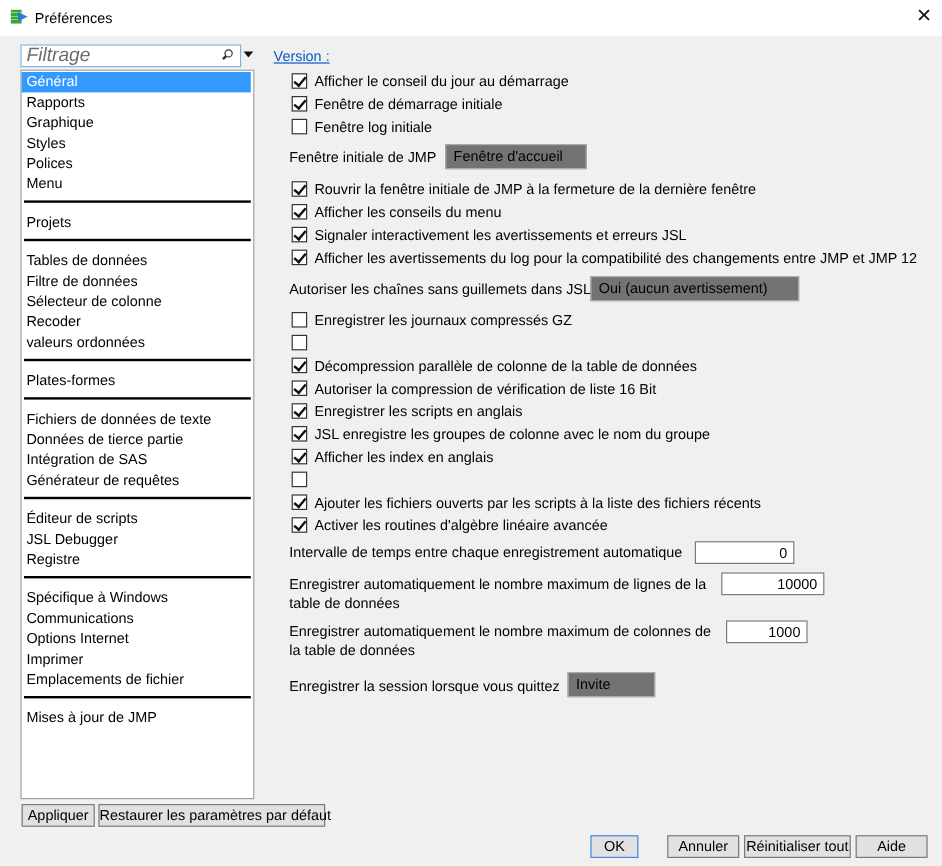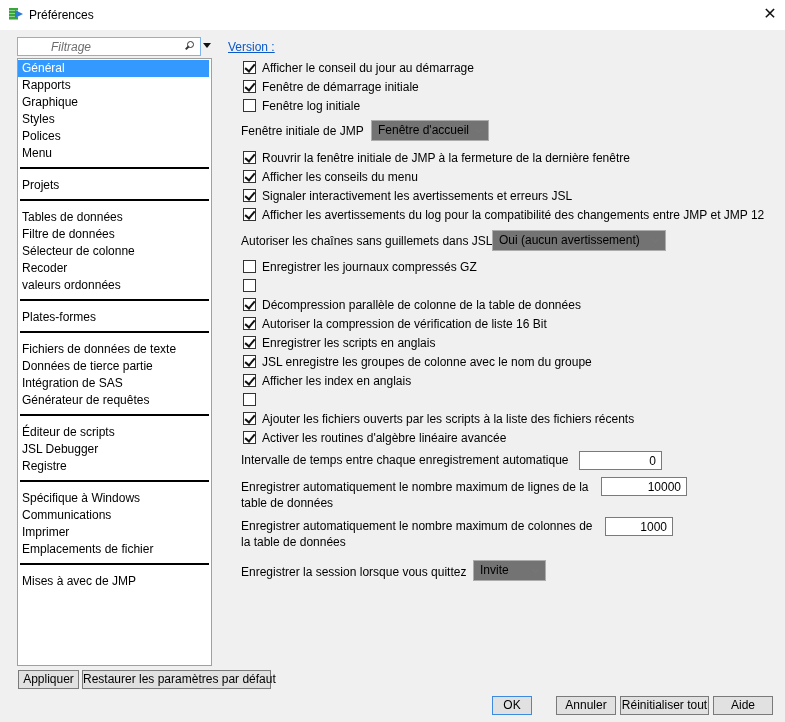--- a/index.html
+++ b/index.html
@@ -7,21 +7,21 @@
   body { background: #f0f0f0; font-family: "Liberation Sans", "DejaVu Sans", sans-serif; font-size: 12px; color: #000; position: relative; }
 
   .titlebar { position: absolute; left: 0; top: 0; width: 785px; height: 30px; background: #ffffff; }
   .app-icon { position: absolute; left: 9px; top: 8px; width: 14px; height: 12px; }
   .app-icon .bars { position: absolute; left: 0; top: 0; width: 9px; height: 12px; background: repeating-linear-gradient(#3aa53a 0 2px, #8fd18f 2px 3px); }
   .app-icon .arrow { position: absolute; left: 6px; top: 2px; width: 0; height: 0; border-left: 8px solid #2b7bd6; border-top: 4px solid transparent; border-bottom: 4px solid transparent; }
   .title { position: absolute; left: 29px; top: 8px; font-size: 12px; }
   .close { position: absolute; left: 760px; top: 5px; width: 20px; height: 20px; font-size: 16px; text-align: center; line-height: 18px; color: #111; cursor: pointer; }
 
   .filter { position: absolute; left: 17px; top: 37px; width: 184px; height: 19px; background: #fff; border: 1px solid #7eb4ea; }
-  .filter input { border: none; outline: none; width: 160px; height: 17px; padding-left: 4px; font-style: italic; font-size: 12px; font-family: "Liberation Sans", sans-serif; color: #6d6d6d; background: transparent; margin-left: 29px; }
+  .filter input { border: none; outline: none; width: 160px; height: 17px; padding-left: 4px; font-style: italic; font-size: 16px; font-family: "Liberation Sans", sans-serif; color: #6d6d6d; background: transparent; }
   .filter input::placeholder { color: #6d6d6d; }
   .search-icon { position: absolute; right: 6px; top: 3px; width: 10px; height: 10px; }
   .search-icon .ring { position: absolute; right: 0; top: 0; width: 7px; height: 7px; border: 1.5px solid #333; border-radius: 50%; }
   .search-icon .handle { position: absolute; left: 1px; top: 6px; width: 4px; height: 1.5px; background: #333; transform: rotate(-45deg); }
   .filter-dd { position: absolute; left: 203px; top: 43px; width: 0; height: 0; border-left: 4px solid transparent; border-right: 4px solid transparent; border-top: 5px solid #111; cursor: pointer; }
 
   .nav { position: absolute; left: 17px; top: 58px; width: 195px; height: 608px; background: #fff; border: 1px solid #a0a0a0; }
   .nav-group { border-bottom: 2px solid #000; margin: 0 2px 0 2px; padding: 1px 0 5px 0; }
   .nav-group.last { border-bottom: none; }
   .nav-item { height: 17px; line-height: 17px; padding-left: 2px; white-space: nowrap; cursor: pointer; }
@@ -95,25 +95,26 @@
       <div class="nav-item">Générateur de requêtes</div>
     </div>
     <div class="nav-group">
       <div class="nav-item">Éditeur de scripts</div>
       <div class="nav-item">JSL Debugger</div>
       <div class="nav-item">Registre</div>
     </div>
     <div class="nav-group">
       <div class="nav-item">Spécifique à Windows</div>
       <div class="nav-item">Communications</div>
+      <div class="nav-item">Options Internet</div>
       <div class="nav-item">Imprimer</div>
       <div class="nav-item">Emplacements de fichier</div>
     </div>
     <div class="nav-group last">
-      <div class="nav-item">Mises à avec de JMP</div>
+      <div class="nav-item">Mises à jour de JMP</div>
     </div>
   </div>
 
 <div class="btn" style="left:18px; top:670px; width:61px;">Appliquer</div>
 <div class="btn" style="left:82px; top:670px; width:189px;">Restaurer les paramètres par défaut</div>
 
 <div class="version-link">Version :</div>
 
 <div id="cb-a">
     <div class="cb-row" style="top: 59px;">

